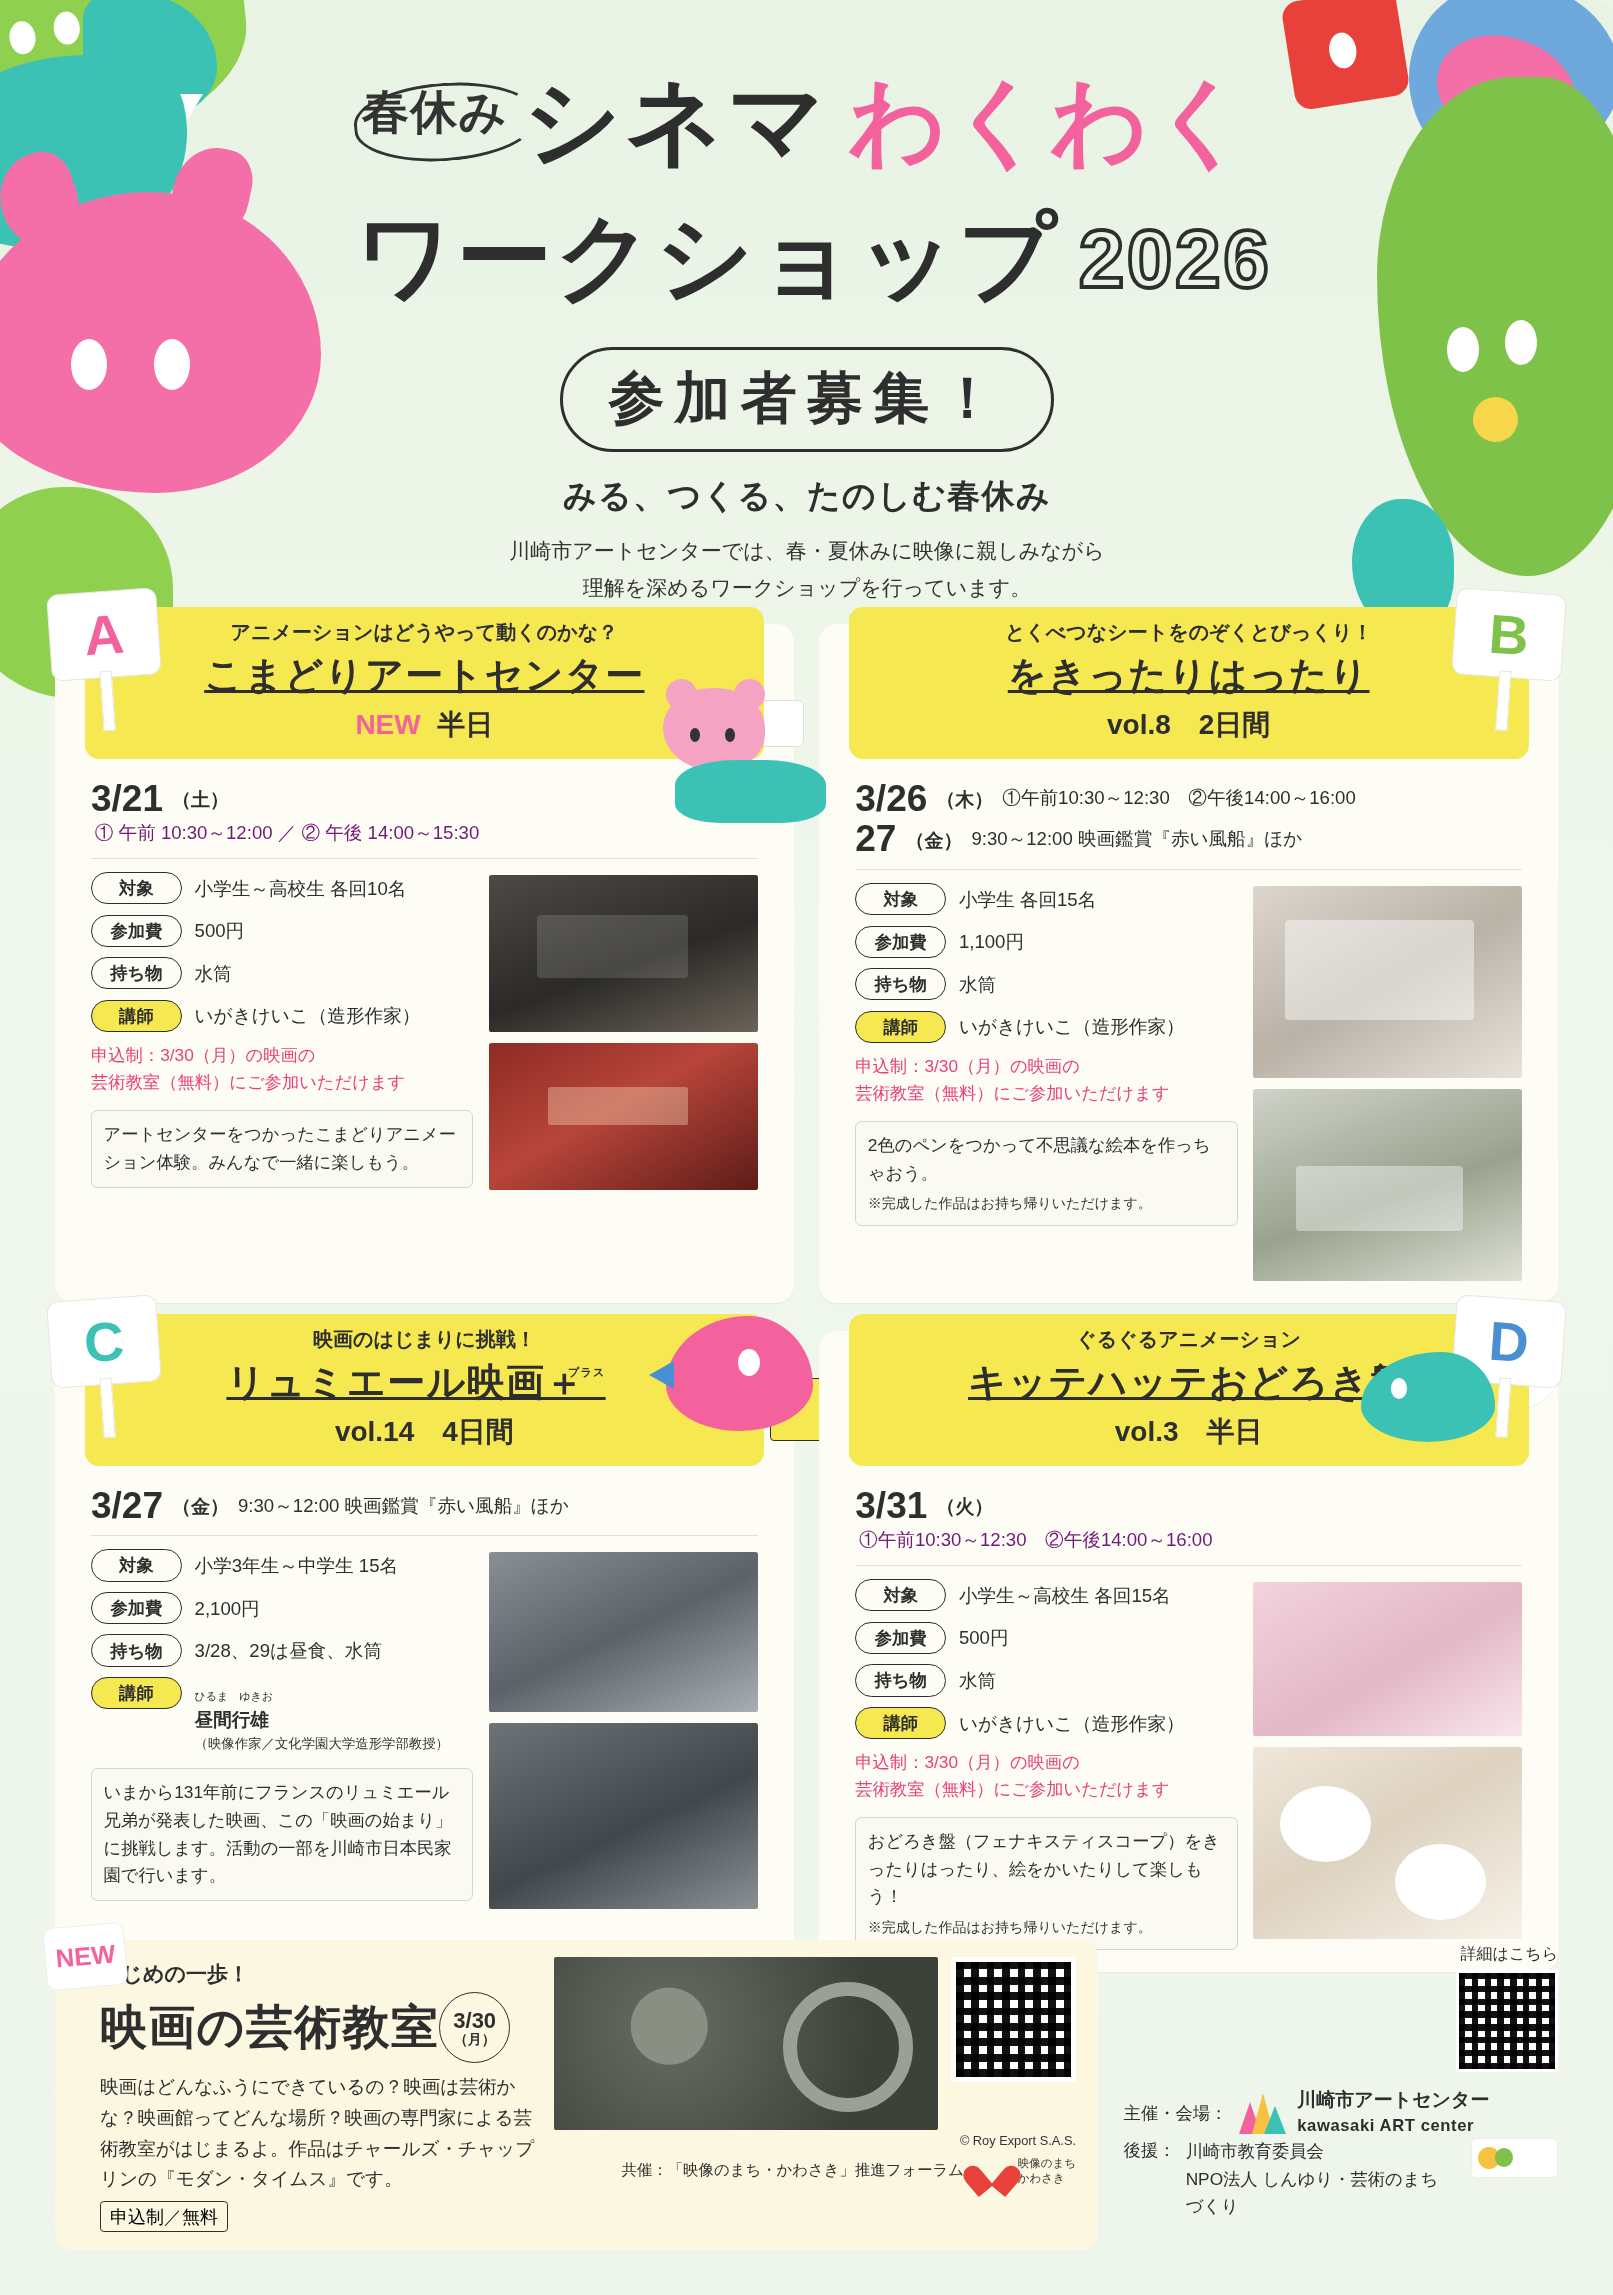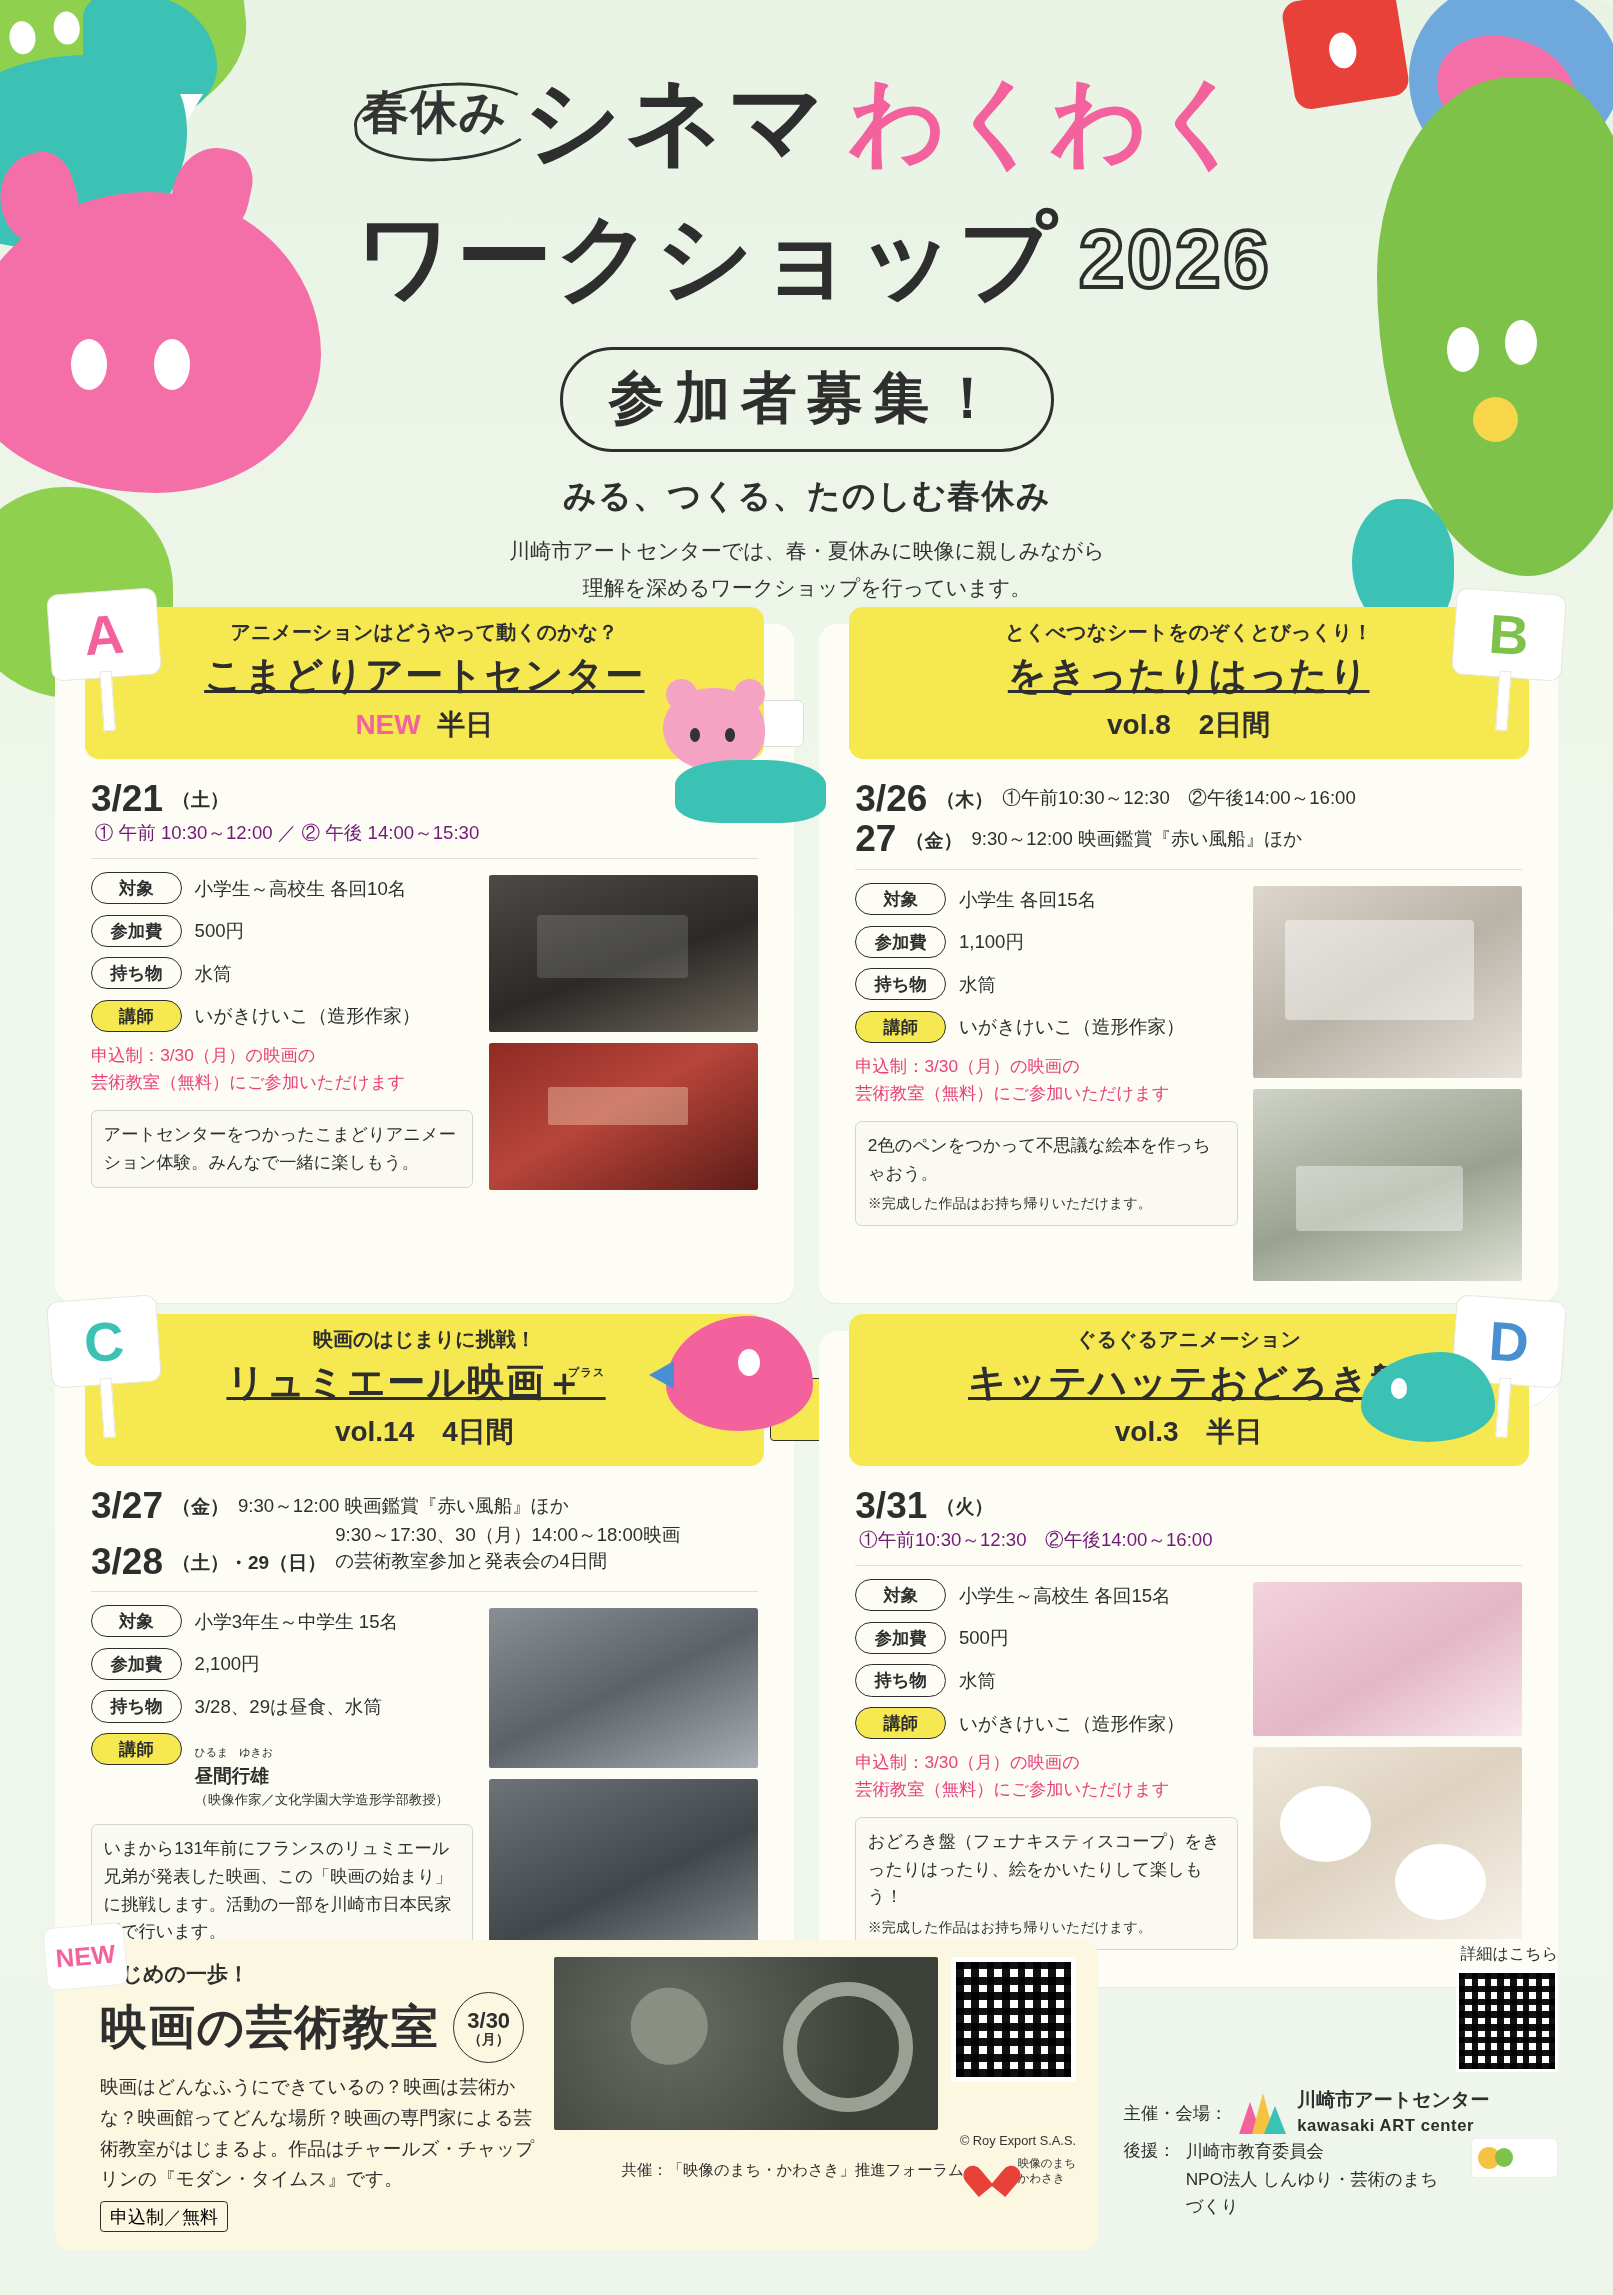--- a/index.html
+++ b/index.html
@@ -219,21 +219,21 @@
     width:999px;background:#fbf7e0;border-radius:15.4px;padding:16.6px 22px 18px;
     display:flex;gap:19px;position:relative;
   }
   .new-badge{
     position:absolute;left:-10.2px;top:-15.4px;width:79px;height:61px;background:#fff;border-radius:10.2px;
     border:1.9px solid #eee;display:flex;align-items:center;justify-content:center;
     font-size:25.6px;font-weight:bold;color:#f4629e;transform:rotate(-5deg);
   }
   .fl-text{width:461px;padding-left:23px;}
   .fl-lead{font-size:21px;font-weight:bold;color:#2e2e2e;margin-top:3.8px;}
-  .fl-title-wrap{display:flex;align-items:center;gap:14px;margin-top:3.8px;}
+  .fl-title-wrap{display:flex;align-items:center;gap:0;margin-top:3.8px;}
   .fl-title{font-size:47px;font-weight:bold;color:#2e2e2e;letter-spacing:1.3px;}
   .date-badge{
     width:69px;height:69px;border-radius:50%;border:1.9px solid #2e2e2e;
     display:flex;flex-direction:column;align-items:center;justify-content:center;
     font-size:22px;font-weight:bold;color:#2e2e2e;line-height:1.05;
   }
   .date-badge span.d{font-size:14px;}
   .fl-body{font-size:18.6px;line-height:1.65;color:#2e2e2e;margin-top:9px;}
   .app-free{display:inline-block;border:1.3px solid #2e2e2e;border-radius:3.8px;font-size:18px;padding:2.6px 9px;margin-top:6.4px;}
   .gear-img{width:384px;height:173px;background:radial-gradient(circle at 30% 40%,#8a8f84 0 38px,#5f645c 39px,#3d4139 70%);position:relative;border-radius:1.9px;overflow:hidden;}
@@ -458,25 +458,20 @@
             <span>リュミエール映画＋</span><span class="plus-rb">プラス</span>
           </div>
           <div class="vol">vol.14　4日間</div>
         </div>
         <div class="dates">
           <div class="dateline">
             <span class="big-date">3/27</span>
             <span class="dow">（金）</span>
             <span class="date-detail">9:30～12:00 映画鑑賞『赤い風船』ほか</span>
           </div>
-          <div class="dateline">
-            <span class="big-date">3/28</span>
-            <span class="dow">（土）・29（日）</span>
-            <span class="date-detail" style="max-width:359px;line-height:1.4">9:30～17:30、30（月）14:00～18:00映画の芸術教室参加と発表会の4日間</span>
-          </div>
         </div>
         <div class="hr"></div>
         <div class="body">
           <div class="info">
             <div class="info-row">
                 <span class="pill">対象</span>
                 <span class="info-val">小学3年生～中学生 15名</span>
               </div>
             <div class="info-row">
                 <span class="pill">参加費</span>

